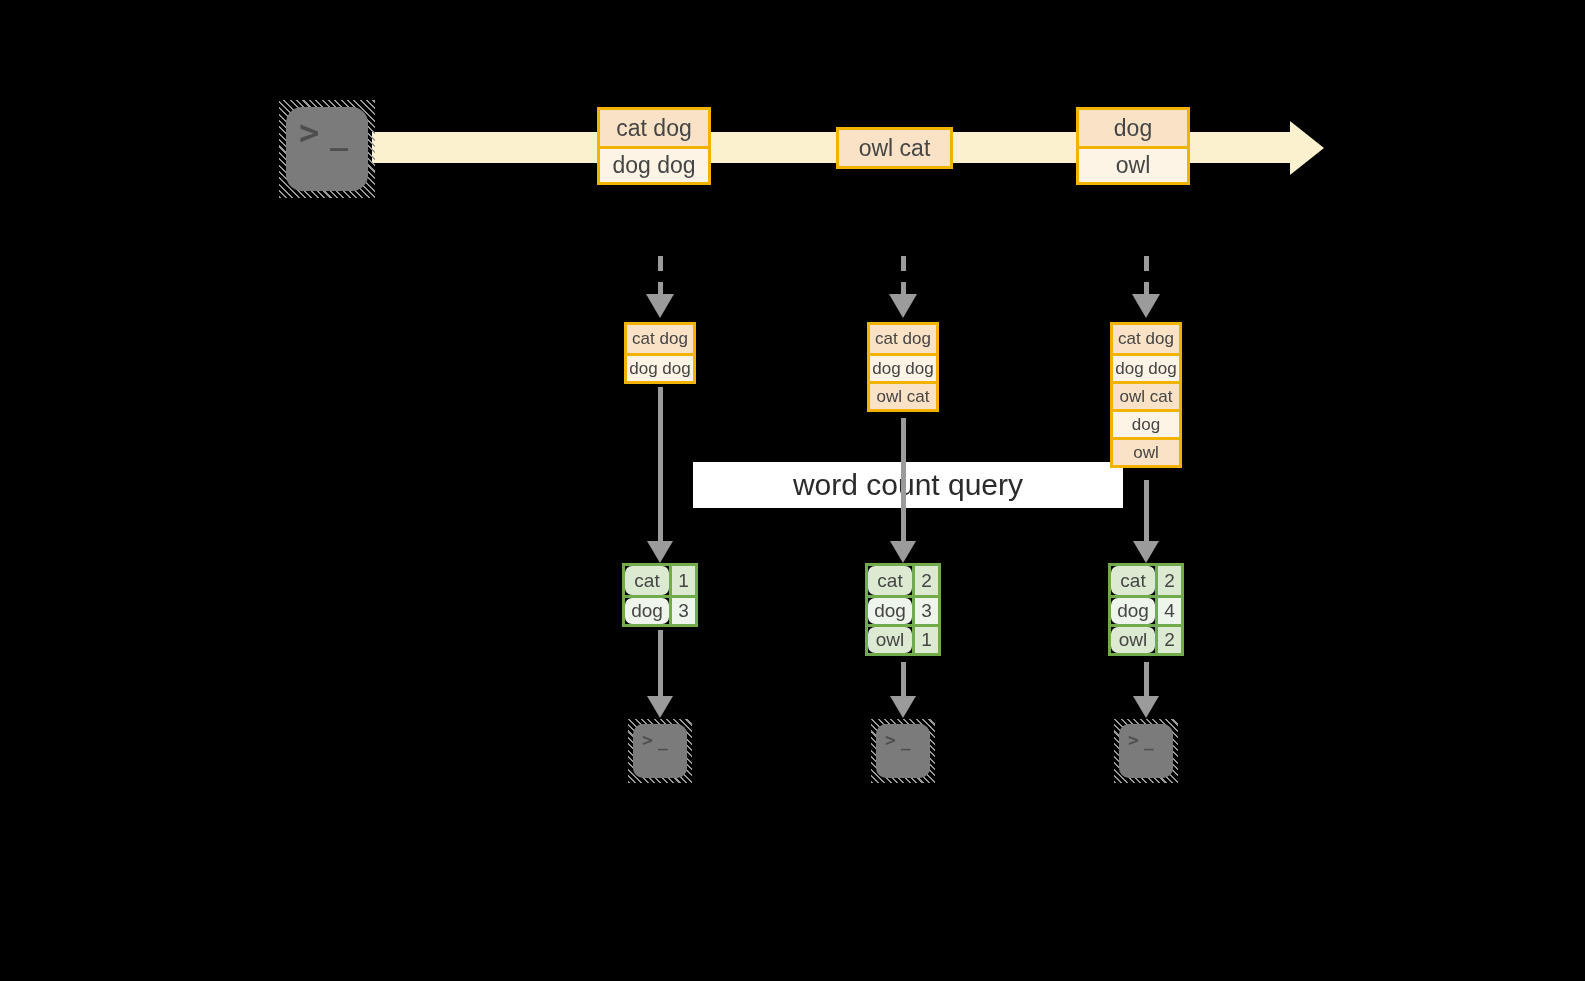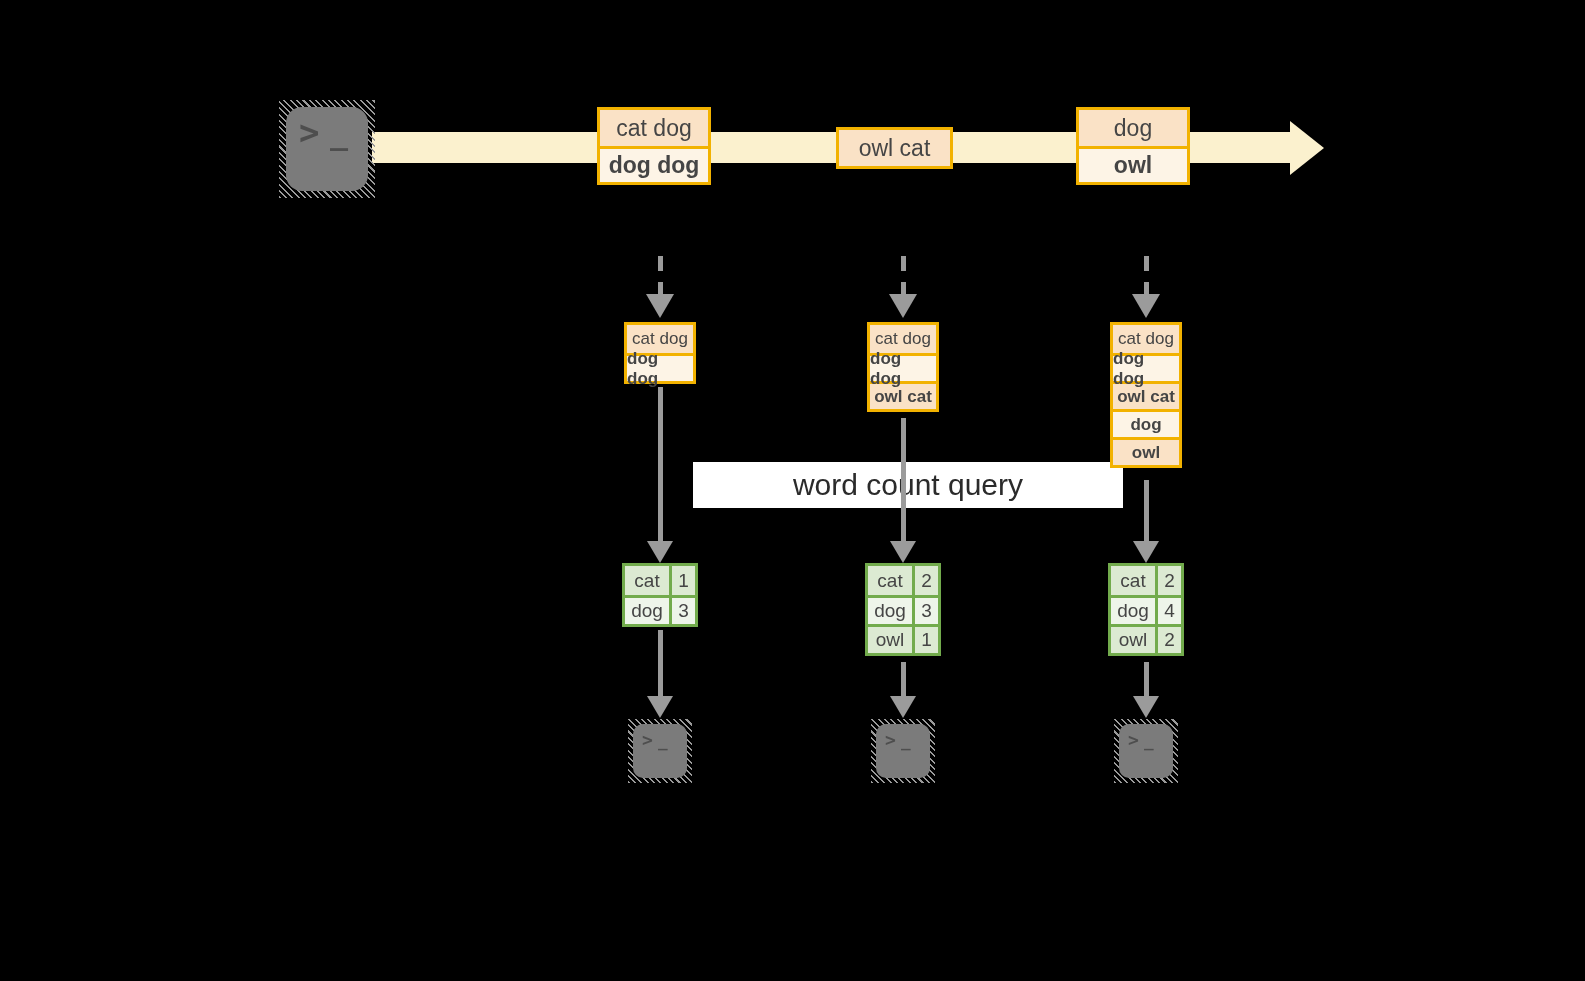--- a/index.html
+++ b/index.html
@@ -42,21 +42,21 @@
   .stream-band { position:absolute; left:372px; top:132px; width:918px; height:31px;
     background:var(--stream-band); z-index:1; }
   .stream-head { position:absolute; left:1290px; top:121px; width:0; height:0; z-index:1;
     border-top:27px solid transparent; border-bottom:27px solid transparent;
     border-left:34px solid var(--stream-band); }
 
   
   .obox { position:absolute; border:3px solid var(--amber-border); z-index:2; }
   .obox .cell { display:flex; align-items:center; justify-content:center;
     color:var(--text-dark); }
-  .obox .cell + .cell { border-top:3px solid var(--amber-border);font-weight:bold; }
+  .obox .cell + .cell { border-top:3px solid var(--amber-border); }
   .rec .cell { height:36px; font-size:23px; }
   .stack .cell { height:28px; font-size:17px; }
   .fill-a { background:var(--peach-fill); }
   .fill-b { background:var(--cream-fill); }
 
   
   .vdash { position:absolute; width:5px; z-index:3;
     background:repeating-linear-gradient(to bottom, var(--arrow-gray) 0 15px, transparent 15px 26px); }
   .vline { position:absolute; width:5px; background:var(--arrow-gray); z-index:3; }
   .vhead { position:absolute; width:0; height:0; z-index:3;
@@ -67,21 +67,21 @@
   
   .banner { position:absolute; left:693px; top:462px; width:430px; height:46px;
     background:var(--banner-bg); color:var(--banner-text); z-index:1;
     display:flex; align-items:center; justify-content:center; font-size:30px; }
 
   
   .gtable { position:absolute; border:3px solid var(--green-border); width:76px; z-index:2; }
   .grow { display:flex; height:29px; }
   .grow + .grow { border-top:3px solid var(--green-border); }
   .gword { width:44px; display:flex; align-items:center; justify-content:center;
-    font-size:19px; color:var(--text-dark); }
+    font-size:19px; color:var(--text-dark);border-radius:7px; }
   .gnum { flex:1; border-left:3px solid var(--green-border); display:flex;
     align-items:center; justify-content:center; font-size:19px; color:var(--text-dark); }
   .ga .gword, .ga .gnum { background:var(--green-fill-dark); }
   .gb .gword, .gb .gnum { background:var(--green-fill-light); }
 </style>
 </head>
 <body>
 
 <div class="canvas">
 

